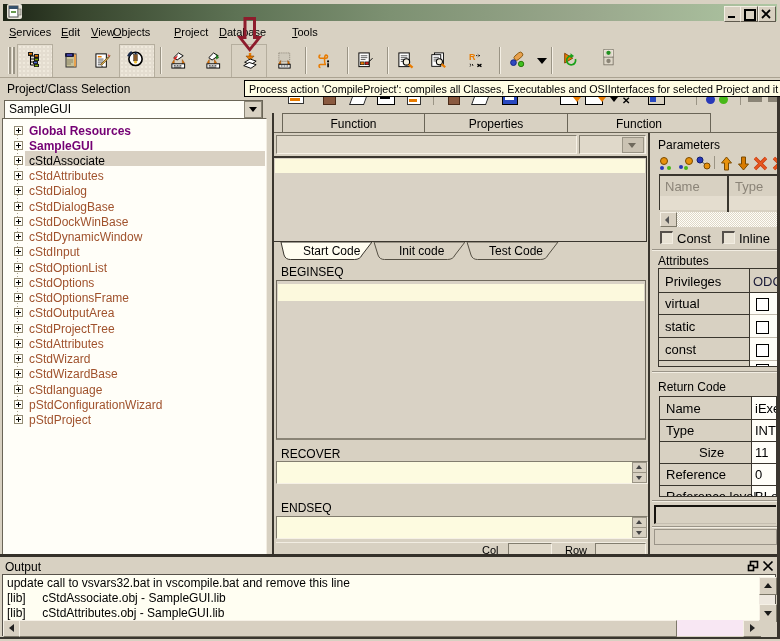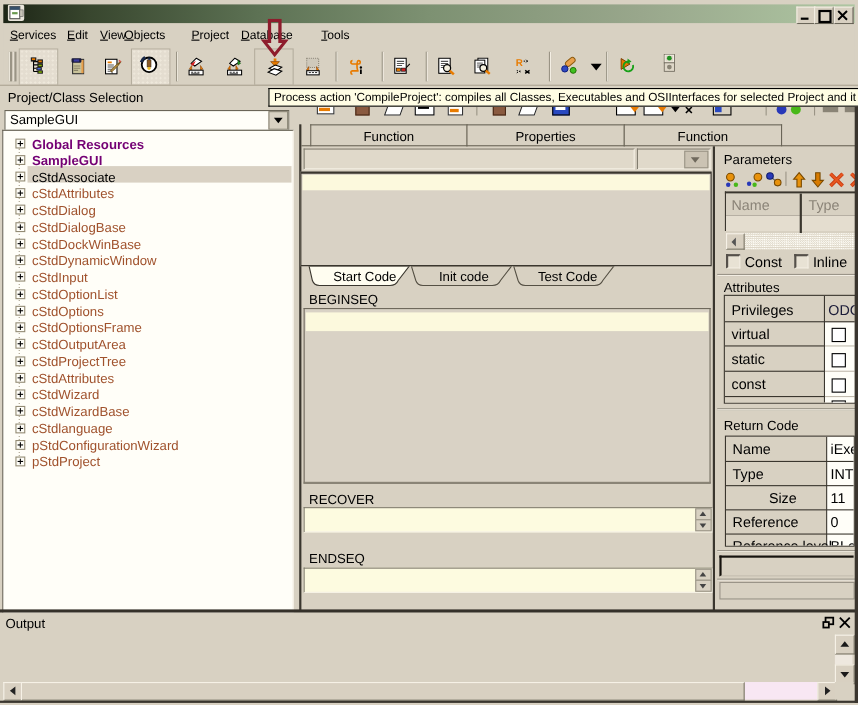--- a/index.html
+++ b/index.html
@@ -326,20 +326,26 @@
   <span class="tx" style="left:281px;top:501px;font-size:12px;">ENDSEQ</span>
   <div class="abs sunk" style="left:276px;top:516px;width:370px;height:21px;background:#fdfbe0;">
     <div class="abs" style="right:0px;top:0px;width:13px;height:9px;background:#d8d1c2;border:1px solid #9a9485;">
         <div style="position:absolute;left:3px;top:2px;width:0;height:0;border-left:3px solid transparent;border-right:3px solid transparent;border-bottom:4px solid #444;"></div>
       </div>
     <div class="abs" style="right:0px;bottom:0px;width:13px;height:9px;background:#d8d1c2;border:1px solid #9a9485;">
         <div style="position:absolute;left:3px;top:3px;width:0;height:0;border-left:3px solid transparent;border-right:3px solid transparent;border-top:4px solid #444;"></div>
       </div>
   </div>
 
+  <div class="abs" style="left:276px;top:542px;width:370px;height:14px;background:#d8d1c2;border-top:1px solid #f2ede2;">
+    <span class="tx" style="left:206px;top:1px;font-size:11px;">Col</span>
+    <div class="abs sunk" style="left:232px;top:0px;width:42px;height:12px;background:#e0d9ca;"></div>
+    <span class="tx" style="left:289px;top:1px;font-size:11px;">Row</span>
+    <div class="abs sunk" style="left:319px;top:0px;width:49px;height:12px;background:#e0d9ca;"></div>
+  </div>
 
   <div class="abs" style="left:648px;top:133px;width:2px;height:423px;background:#3a362e;"></div>
 
   <span class="tx" style="left:658px;top:138px;font-size:12px;text-align:center;">Parameters</span>
   <div class="abs" style="left:652px;top:155px;width:128px;height:17px;">
     <svg class="abs" style="left:7px;top:1px;" width="16" height="15" viewBox="0 0 16 15">
         <circle cx="5" cy="5" r="3.5" fill="#e8920c" stroke="#7a4a00"></circle>
         <circle cx="3" cy="12" r="2" fill="#2838b8"></circle>
         <circle cx="10" cy="12" r="2" fill="#48b818"></circle>
       </svg>
@@ -450,20 +456,25 @@
 
   <div class="abs" style="left:0;top:557px;width:780px;height:84px;background:#d8d1c2;">
     <span class="tx" style="left:5px;top:3px;font-size:12px;">Output</span>
     <svg class="abs" style="left:747px;top:3px;" width="12" height="12" viewBox="0 0 12 12">
         <rect x="3.5" y="1.5" width="7" height="6" fill="none" stroke="#000" stroke-width="1.6"></rect>
         <rect x="1.5" y="5.5" width="5" height="5" fill="#d8d1c2" stroke="#000" stroke-width="1.6"></rect>
       </svg>
     <svg class="abs" style="left:762px;top:3px;" width="12" height="12" viewBox="0 0 12 12">
         <path d="M1.5 1.5l9 9M10.5 1.5l-9 9" stroke="#000" stroke-width="1.7"></path>
       </svg>
+    <div class="abs" style="left:2px;top:17px;width:774px;height:62px;background:#fffef2;border:1px solid #57524a;box-sizing:border-box;">
+      <span class="tx" style="left:4px;top:1px;font-size:12px;">update call to vsvars32.bat in vscompile.bat and remove this line</span>
+      <span class="tx" style="left:4px;top:16px;font-size:12px;">[lib]     cStdAssociate.obj - SampleGUI.lib</span>
+      <span class="tx" style="left:4px;top:31px;font-size:12px;">[lib]     cStdAttributes.obj - SampleGUI.lib</span>
+    </div>
 
     <div class="abs" style="left:759px;top:20px;width:16px;height:43px;background:#eee8df;">
       <div class="abs raise" style="left:0;top:0;width:16px;height:16px;background:#d8d0c1;">
           <div style="position:absolute;left:4px;top:5px;width:0;height:0;border-left:4px solid transparent;border-right:4px solid transparent;border-bottom:5px solid #1a1a1a;"></div>
         </div>
       <div class="abs raise" style="left:0;top:27px;width:16px;height:16px;background:#d8d0c1;">
           <div style="position:absolute;left:4px;top:6px;width:0;height:0;border-left:4px solid transparent;border-right:4px solid transparent;border-top:5px solid #1a1a1a;"></div>
         </div>
     </div>
 

